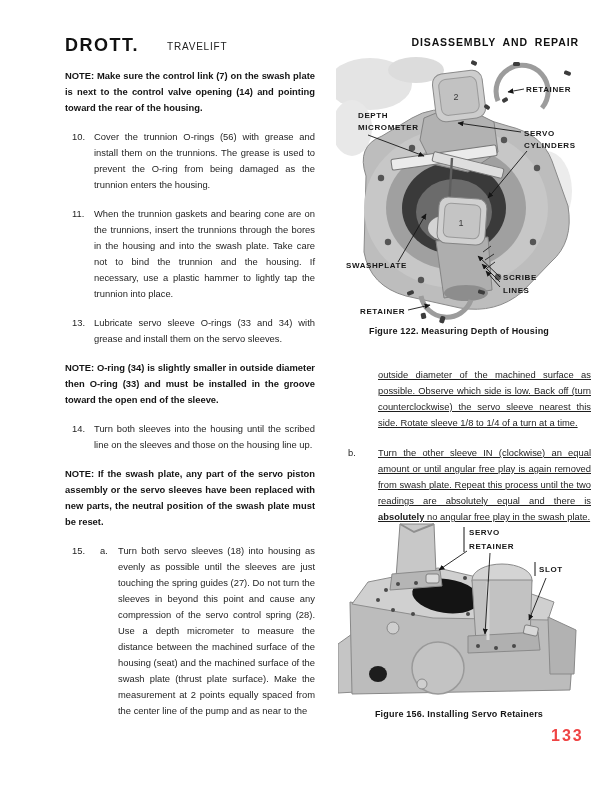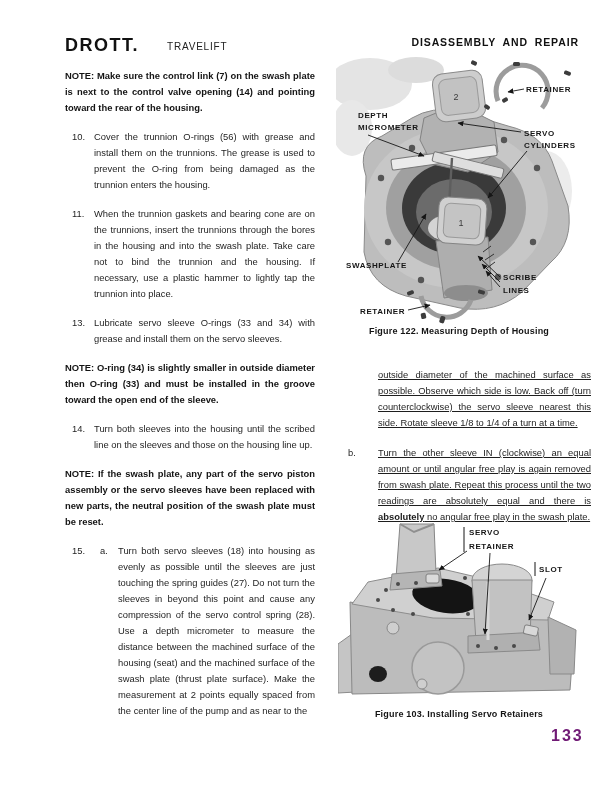--- a/index.html
+++ b/index.html
@@ -54,21 +54,21 @@
   #cap123{top:709px;}
 
   .fig-label{font-family:"Liberation Sans",sans-serif;font-size:8px;font-weight:bold;
     letter-spacing:.6px;fill:#161616;}
   .fig-num{font-family:"Liberation Sans",sans-serif;font-size:9px;fill:#3a3a3a;}
   .leader{stroke:#161616;stroke-width:.9;fill:none;}
 
   
   .page-number{
     position:absolute;left:551px;top:727px;
-    font-size:16px;font-weight:bold;letter-spacing:2px;color:#701a75;
+    font-size:16px;font-weight:bold;letter-spacing:2px;color:#ef4444;
   }
 </style>
 </head>
 <body>
 
 <div class="page">
 
   <div class="logo">DROTT.</div>
   <div class="model">TRAVELIFT</div>
   <div class="section-title">DISASSEMBLY AND REPAIR</div>
@@ -256,16 +256,16 @@
       <line x1="126" y1="5" x2="126" y2="30" stroke="#161616" stroke-width="1"></line>
       <text class="fig-label" x="131" y="13">SERVO</text>
       <text class="fig-label" x="131" y="27">RETAINER</text>
       <line class="leader" x1="129" y1="29" x2="101" y2="48" marker-end="url(#arr123)"></line>
       <line class="leader" x1="152" y1="31" x2="147" y2="112" marker-end="url(#arr123)"></line>
       <line x1="197" y1="40" x2="197" y2="54" stroke="#161616" stroke-width="1"></line>
       <text class="fig-label" x="201" y="50">SLOT</text>
       <line class="leader" x1="208" y1="56" x2="191" y2="98" marker-end="url(#arr123)"></line>
     </g>
   </svg>
-  <div class="fig-caption" id="cap123">Figure 103. Installing Servo Retainers</div>
+  <div class="fig-caption" id="cap123">Figure 156. Installing Servo Retainers</div>
 
   <div class="page-number">133</div>
 </div>
 
 </body></html>

